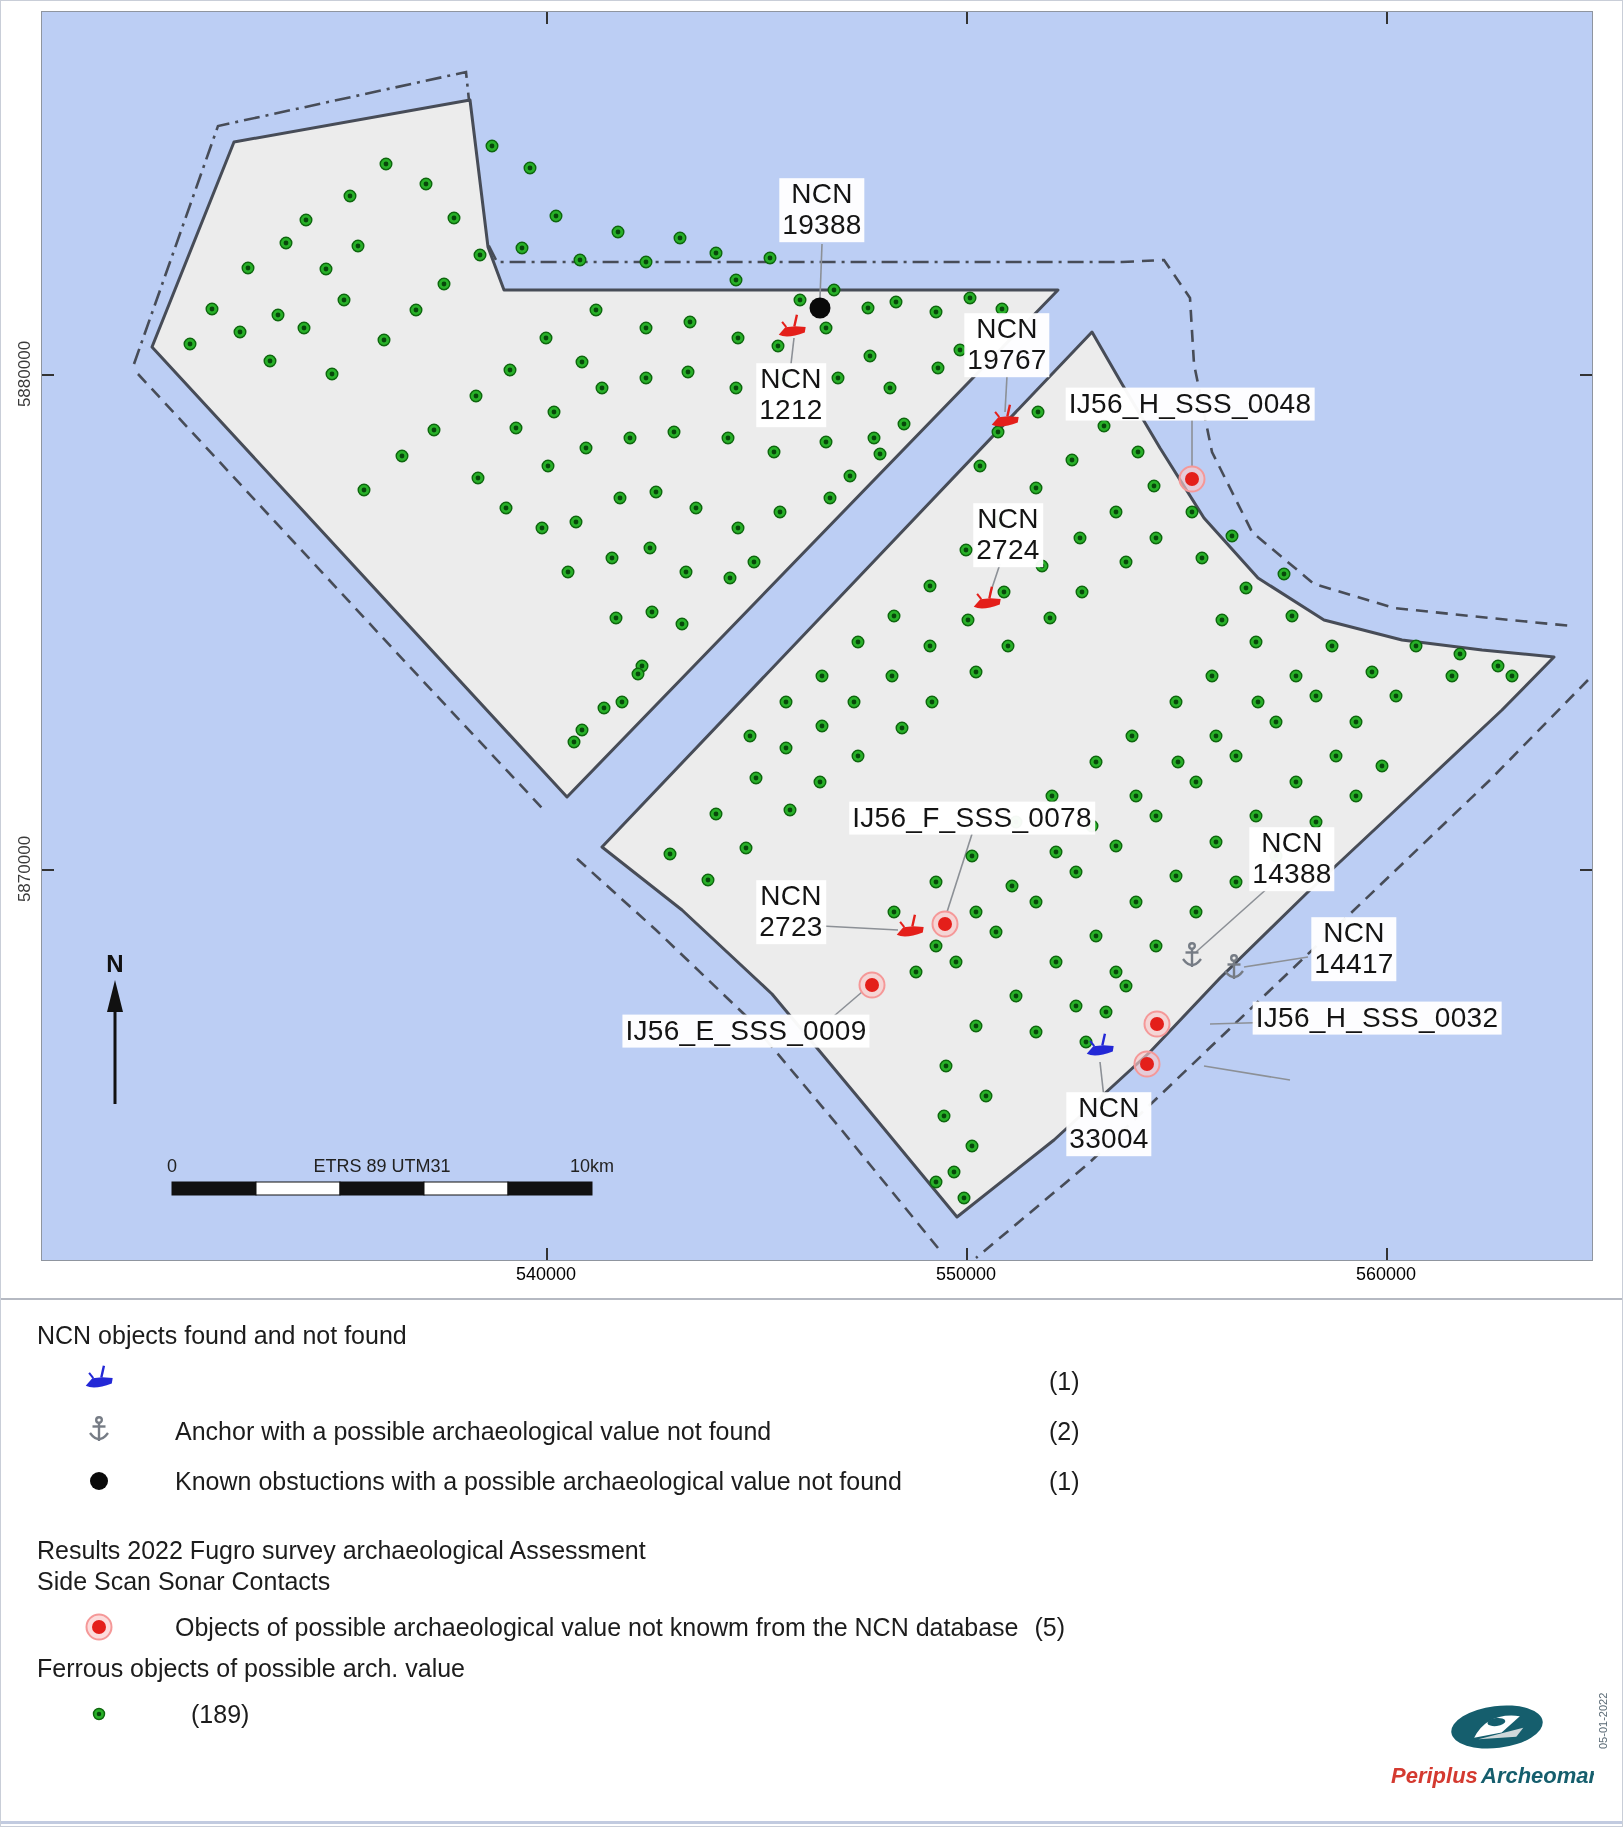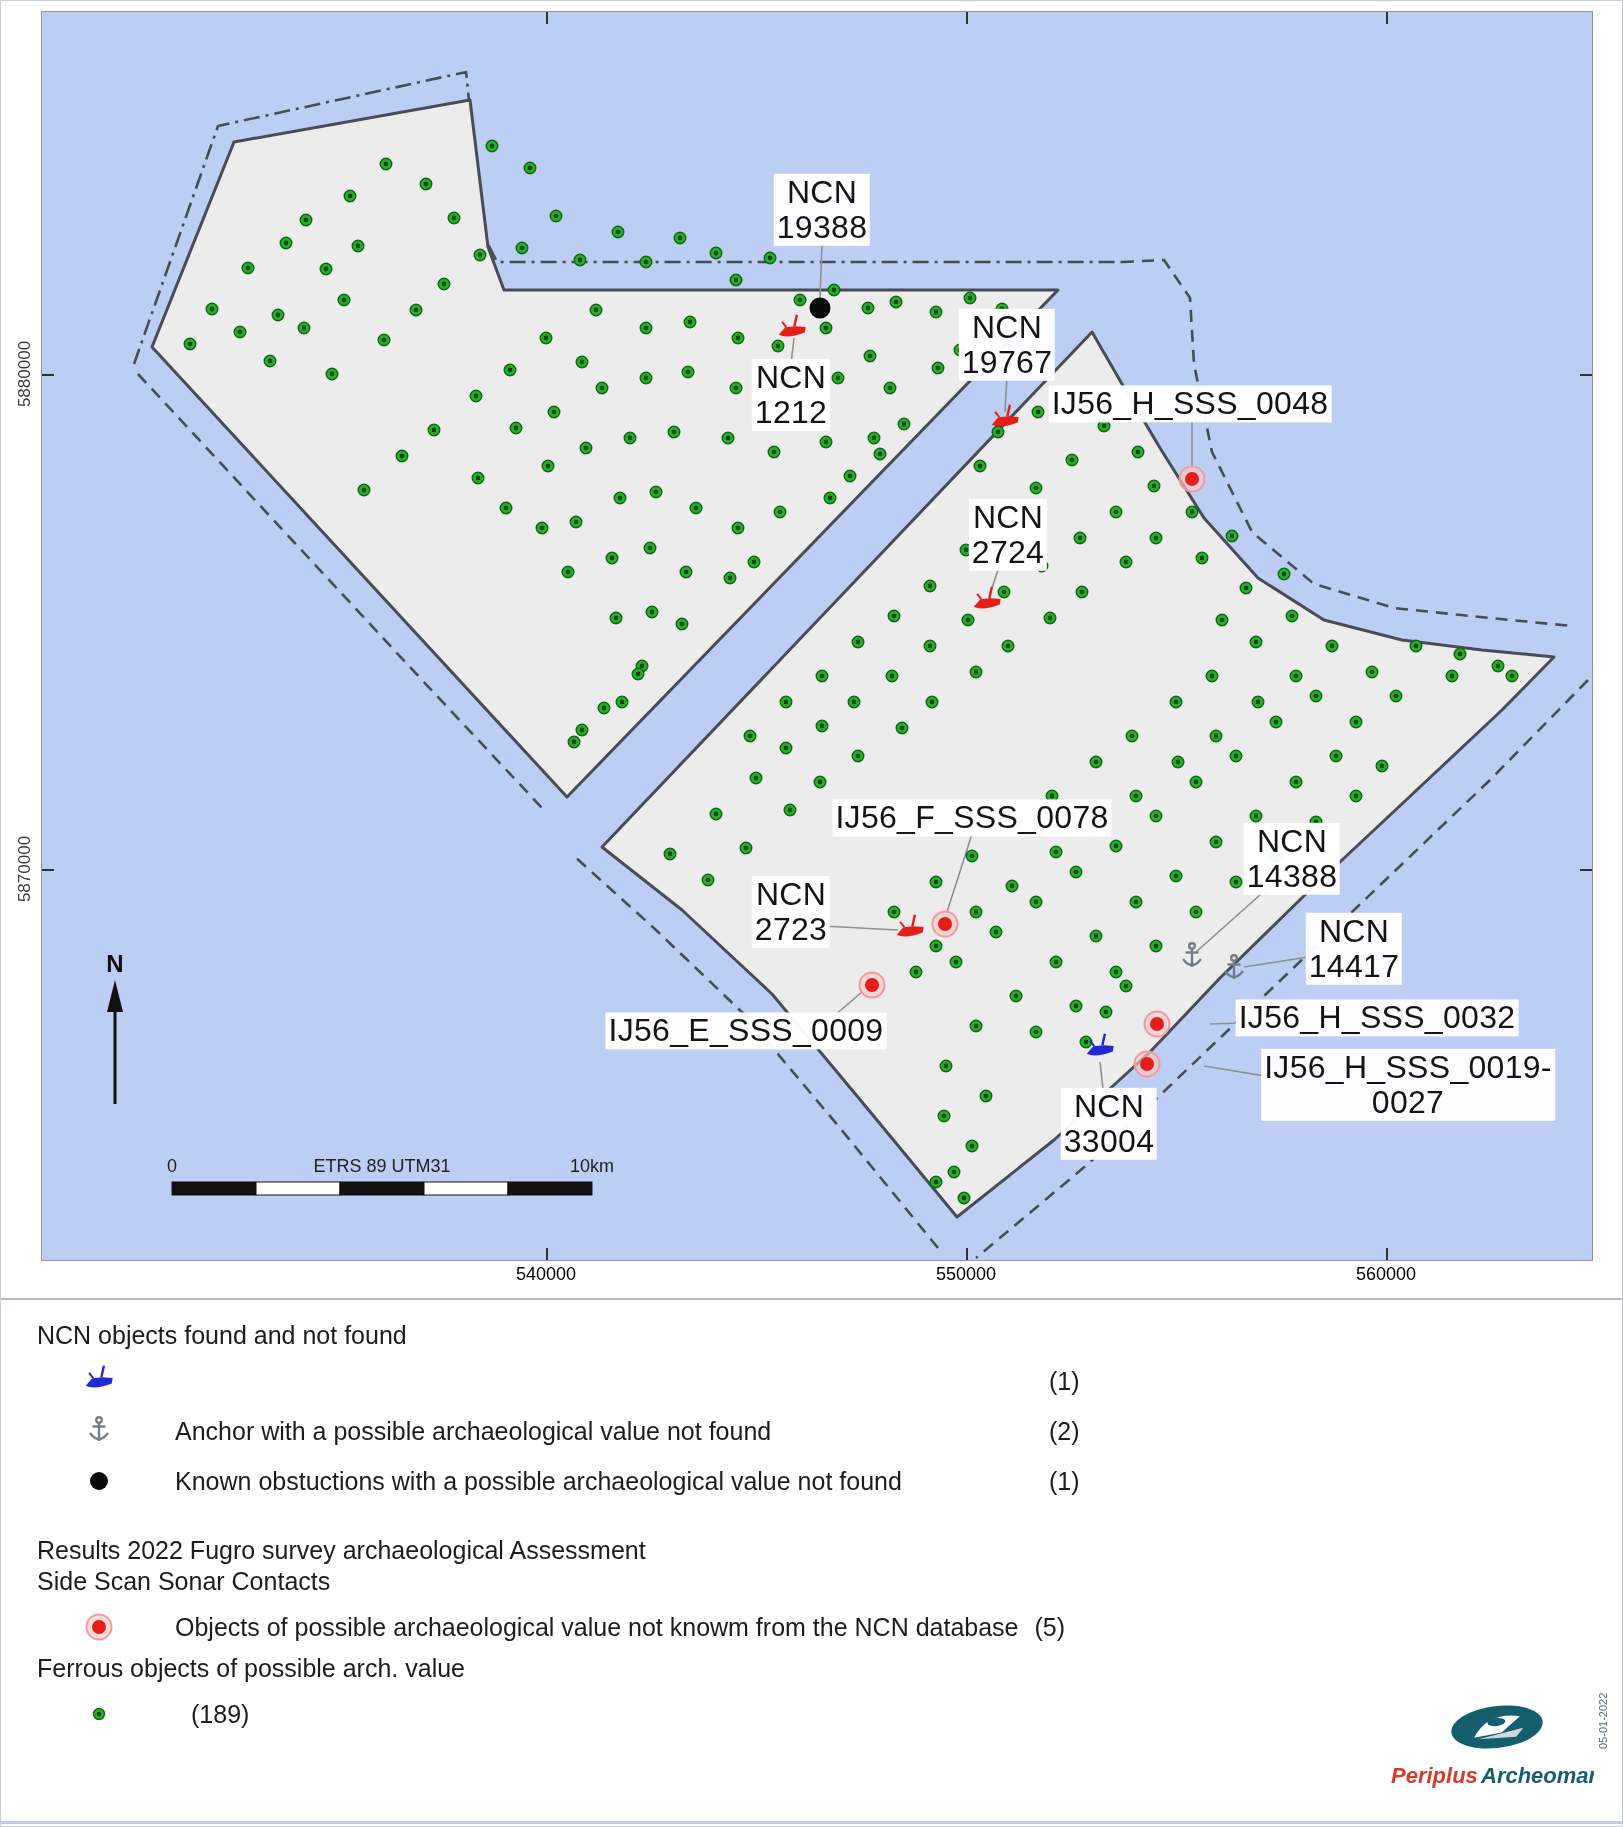--- a/index.html
+++ b/index.html
@@ -10,21 +10,21 @@
   }
   .map-frame{
     position:absolute;left:40px;top:10px;width:1550px;height:1248px;
     background:#bccef4;border:1px solid #8f959f;box-sizing:content-box;
   }
   #map-svg{position:absolute;left:0;top:0;width:1550px;height:1248px;display:block;}
   #map-labels{position:absolute;left:0;top:0;width:1550px;height:1248px;pointer-events:none;}
   .map-label{
     position:absolute;transform:translate(-50%,-50%);
     background:rgba(255,255,255,0.96);color:#141414;
-    font-size:32px;line-height:1.1;padding:1px 3px;
+    font-size:28px;line-height:1.1;padding:1px 3px;
     text-align:center;white-space:pre-line;letter-spacing:0.3px;
   }
   .axis-label-x{
     position:absolute;transform:translateX(-50%);
     font-size:18px;color:#000000;top:1263px;
   }
   .axis-label-y{
     position:absolute;transform:translate(-50%,-50%) rotate(-90deg);
     font-size:17px;color:#3a3a3a;left:24px;white-space:nowrap;
   }
@@ -1047,21 +1047,20 @@
 2724</div>
         <div class="map-label" style="left: 930px; top: 806px;">IJ56_F_SSS_0078</div>
         <div class="map-label" style="left: 749px; top: 900px;">NCN
 2723</div>
         <div class="map-label" style="left: 1250px; top: 847px;">NCN
 14388</div>
         <div class="map-label" style="left: 1312px; top: 937px;">NCN
 14417</div>
         <div class="map-label" style="left: 704px; top: 1019px;">IJ56_E_SSS_0009</div>
         <div class="map-label" style="left: 1335px; top: 1006px;">IJ56_H_SSS_0032</div>
-        <div class="map-label" style="left: 1366px; top: 1073px;">IJ56_H_SSS_0019-0027</div>
         <div class="map-label" style="left: 1067px; top: 1112px;">NCN
 33004</div>
       </div>
   </div>
 
   <div id="axis-labels">
       <div class="axis-label-x" style="left: 545px;">540000</div>
       <div class="axis-label-x" style="left: 965px;">550000</div>
       <div class="axis-label-x" style="left: 1385px;">560000</div>
       <div class="axis-label-y" style="top: 373px;">5880000</div>

